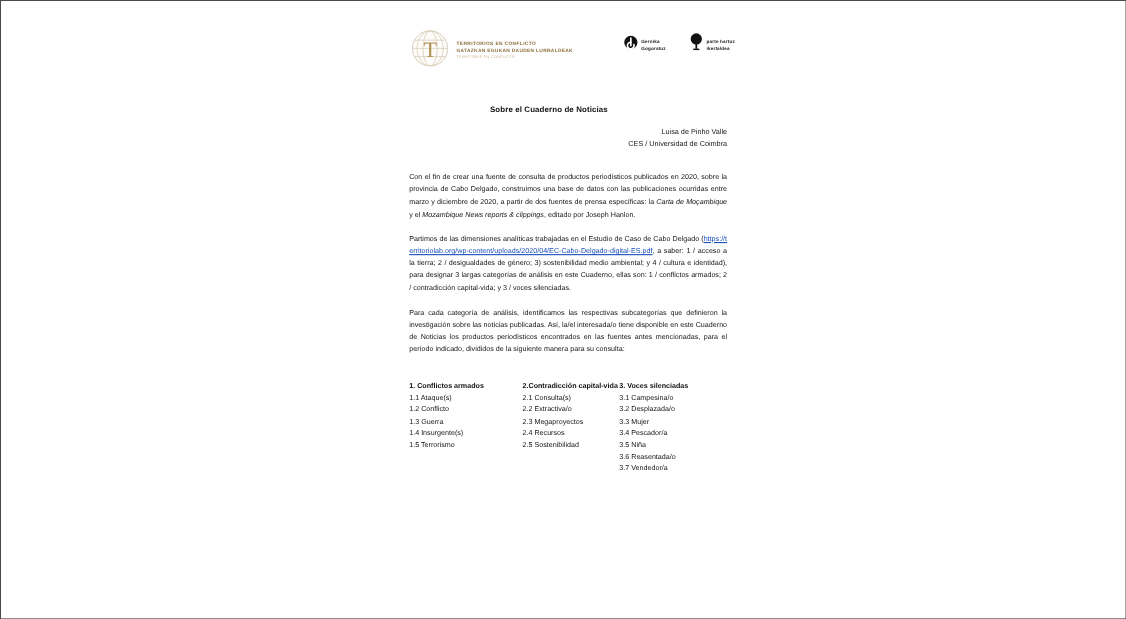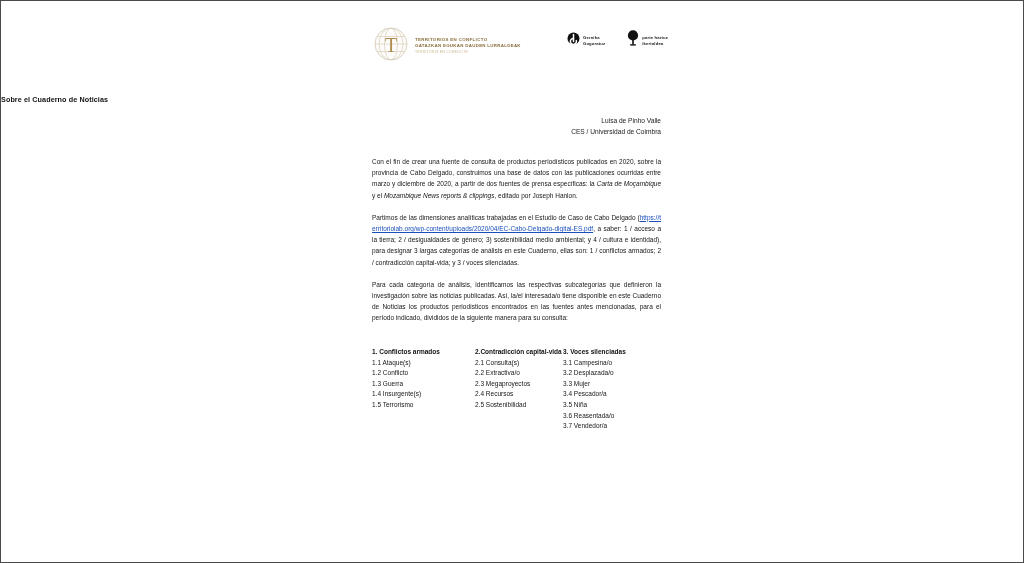--- a/index.html
+++ b/index.html
@@ -111,21 +111,21 @@
     letter-spacing: 0.15px;
     white-space: nowrap;
   }
 
   
   .doc-title {
     position: absolute;
     left: 0;
     top: 94px;
     width: 996px;
-    text-align: left;
+    text-align: center;
     font-size: 7.2px;
     font-weight: bold;
     color: #111111;
     letter-spacing: 0.1px;
   }
   .byline {
     position: absolute;
     left: 371px;
     top: 115px;
     width: 289px;

